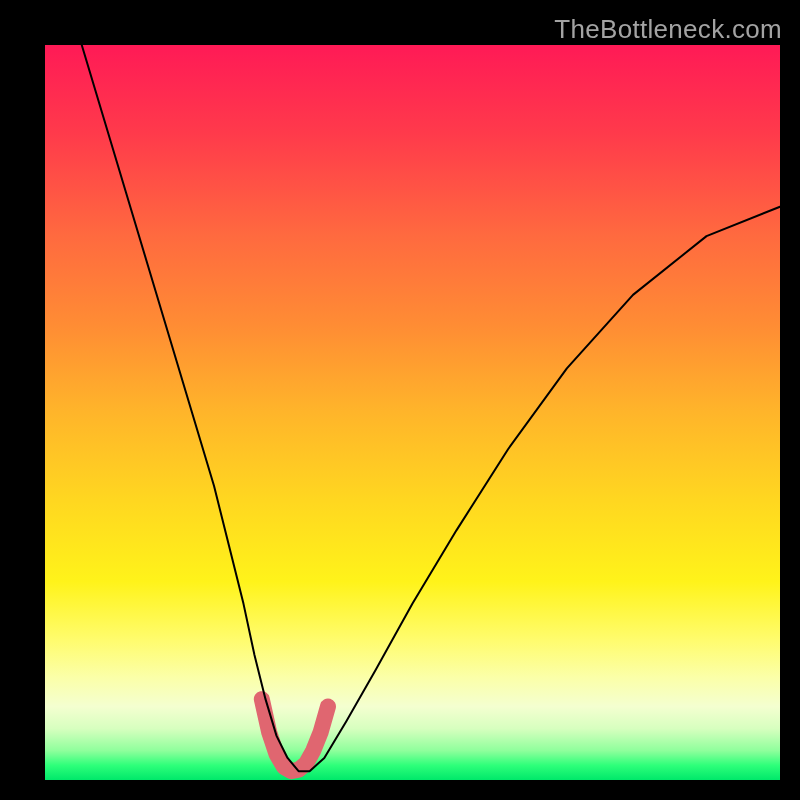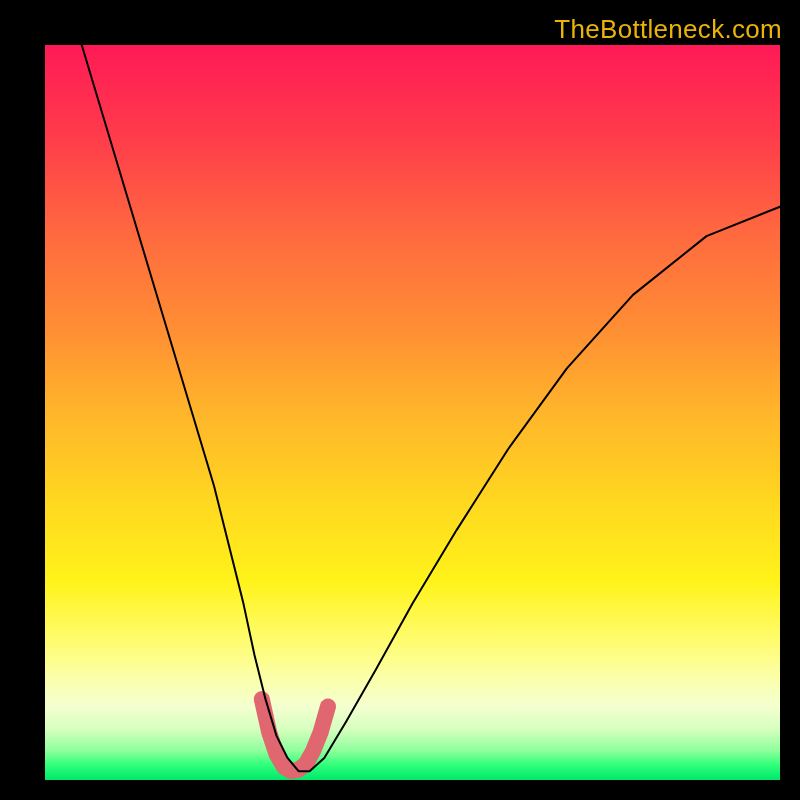--- a/index.html
+++ b/index.html
@@ -39,21 +39,21 @@
       #d7ffbf 93%,
       #8fff9c 96%,
       #2eff7a 98%,
       #00e86a 100%
     );
   }
   .watermark {
     position: absolute;
     top: 14px;
     right: 18px;
-    color: #eab308;
+    color: #a3a3a3;
     font-size: 26px;
     letter-spacing: 0.3px;
     font-weight: 400;
     user-select: none;
   }
   svg.curves {
     position: absolute;
     left: 0; top: 0;
     width: 735px;
     height: 735px;

